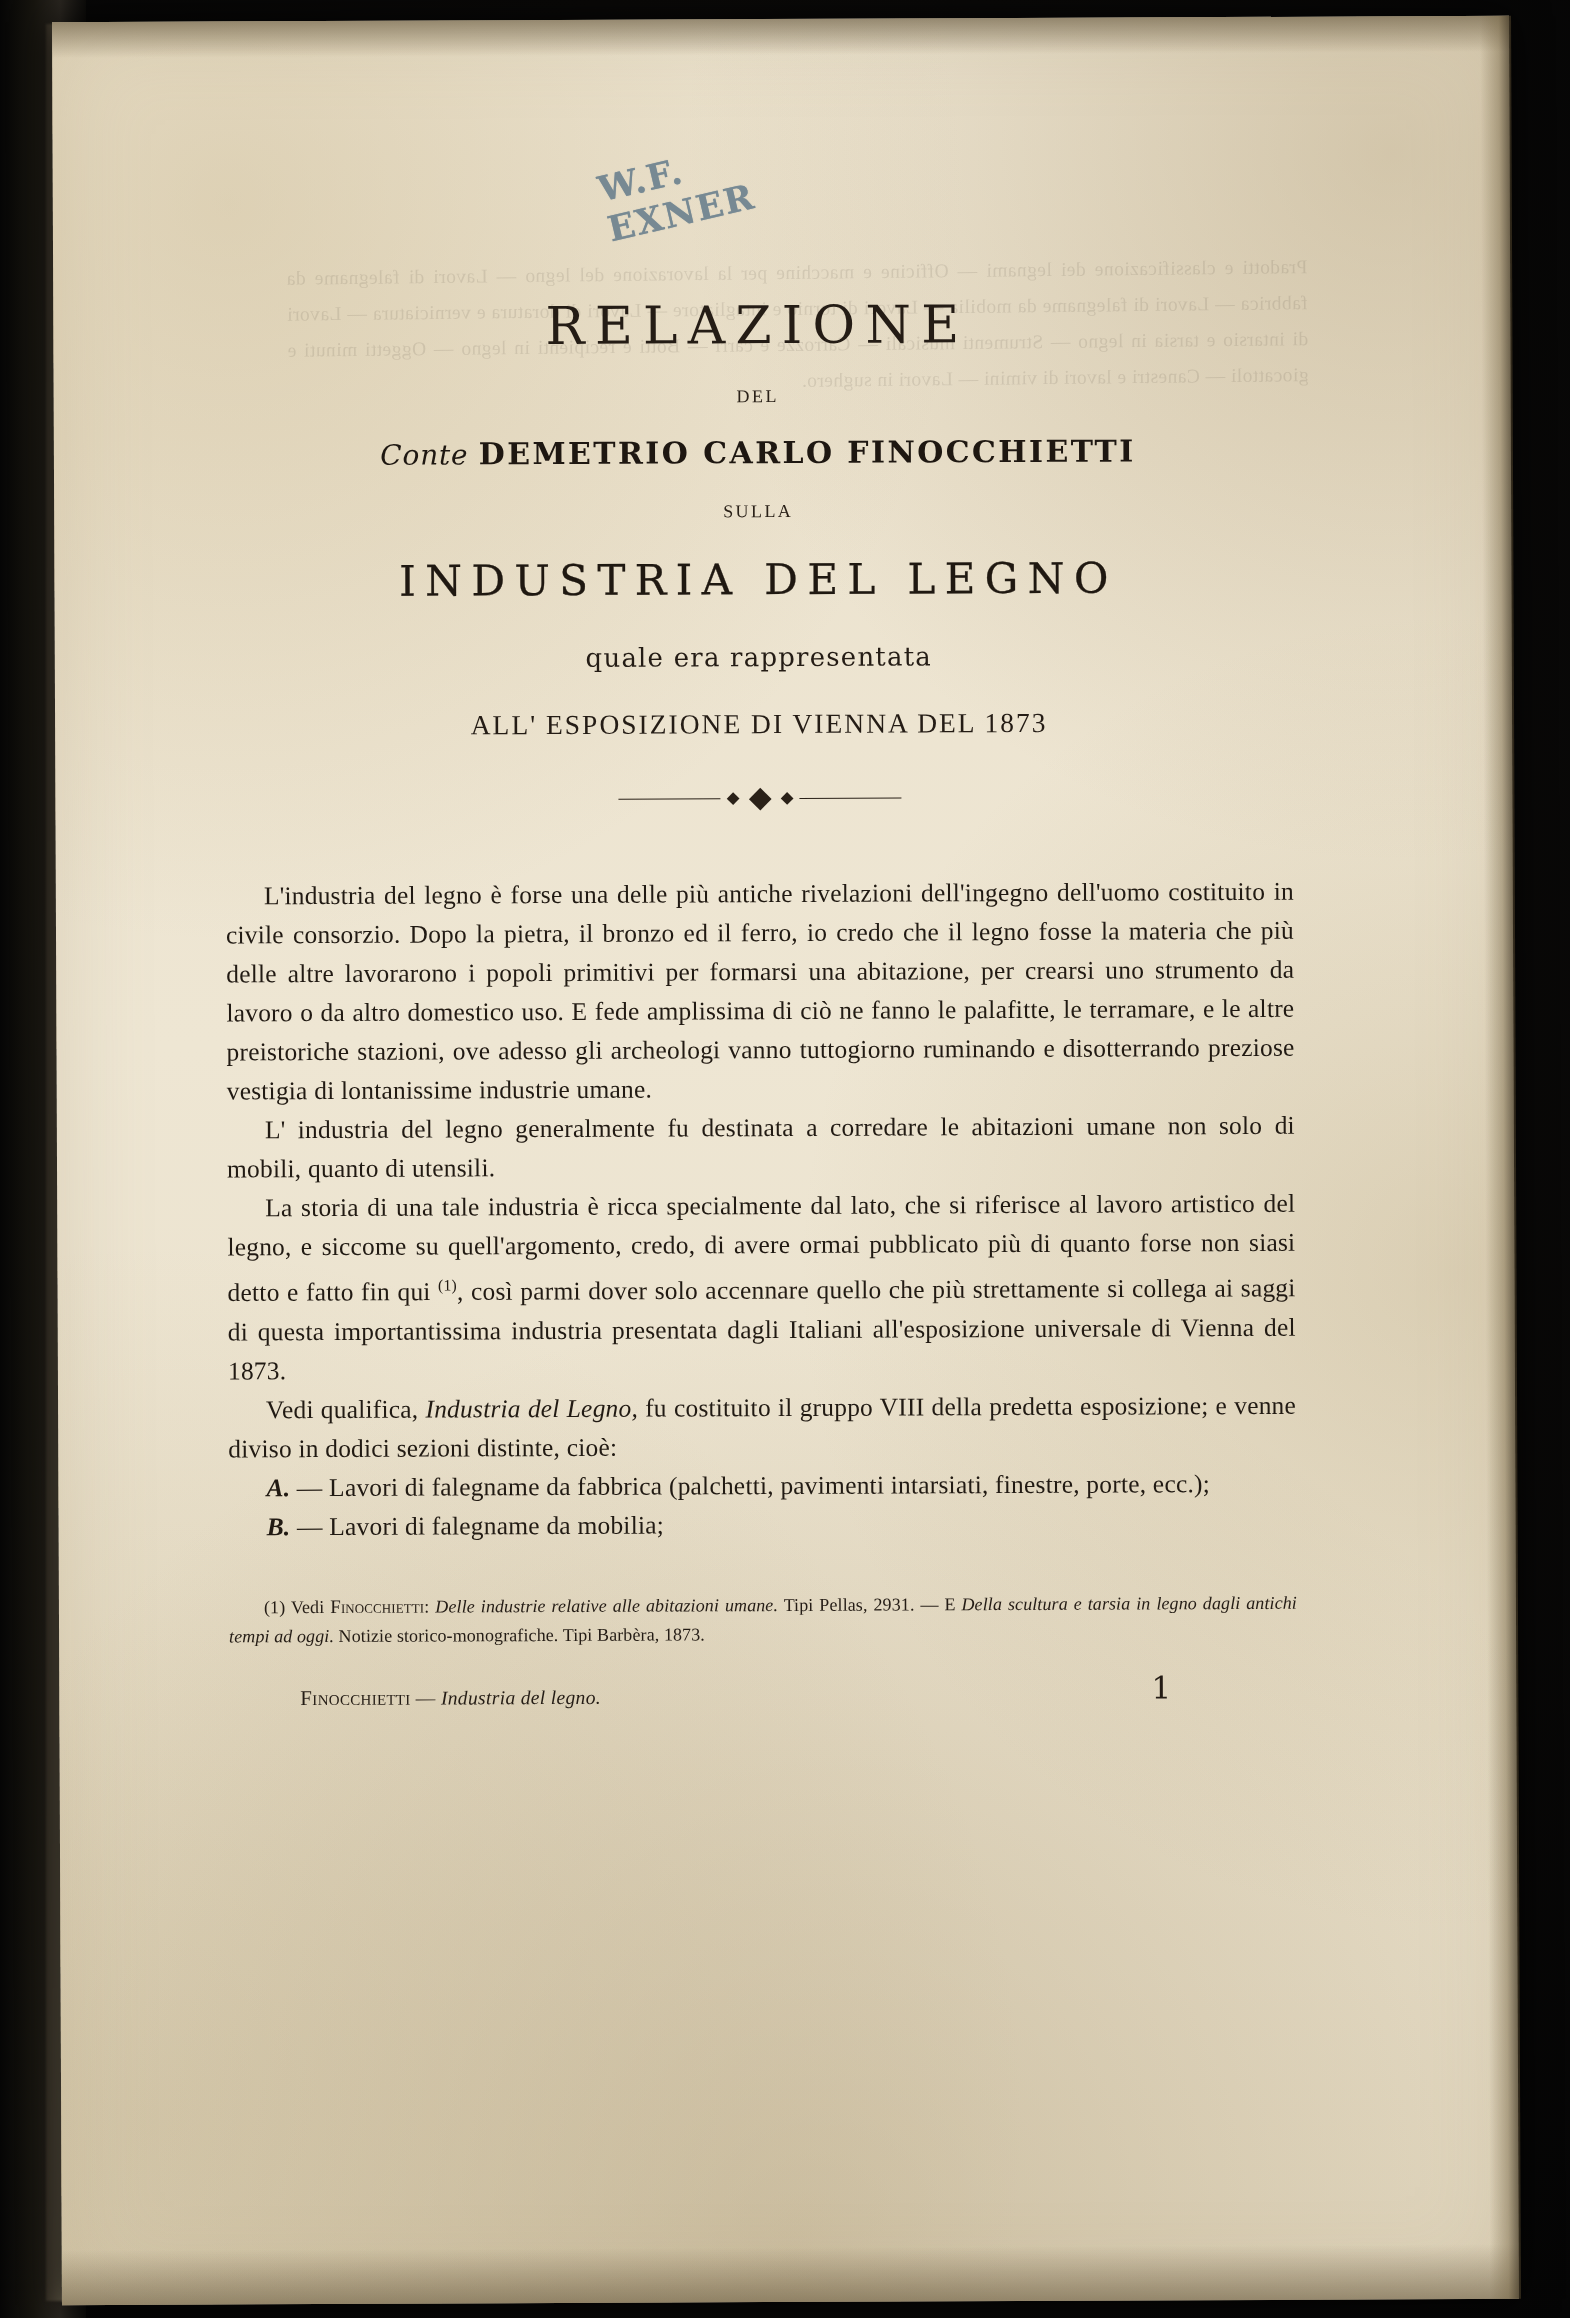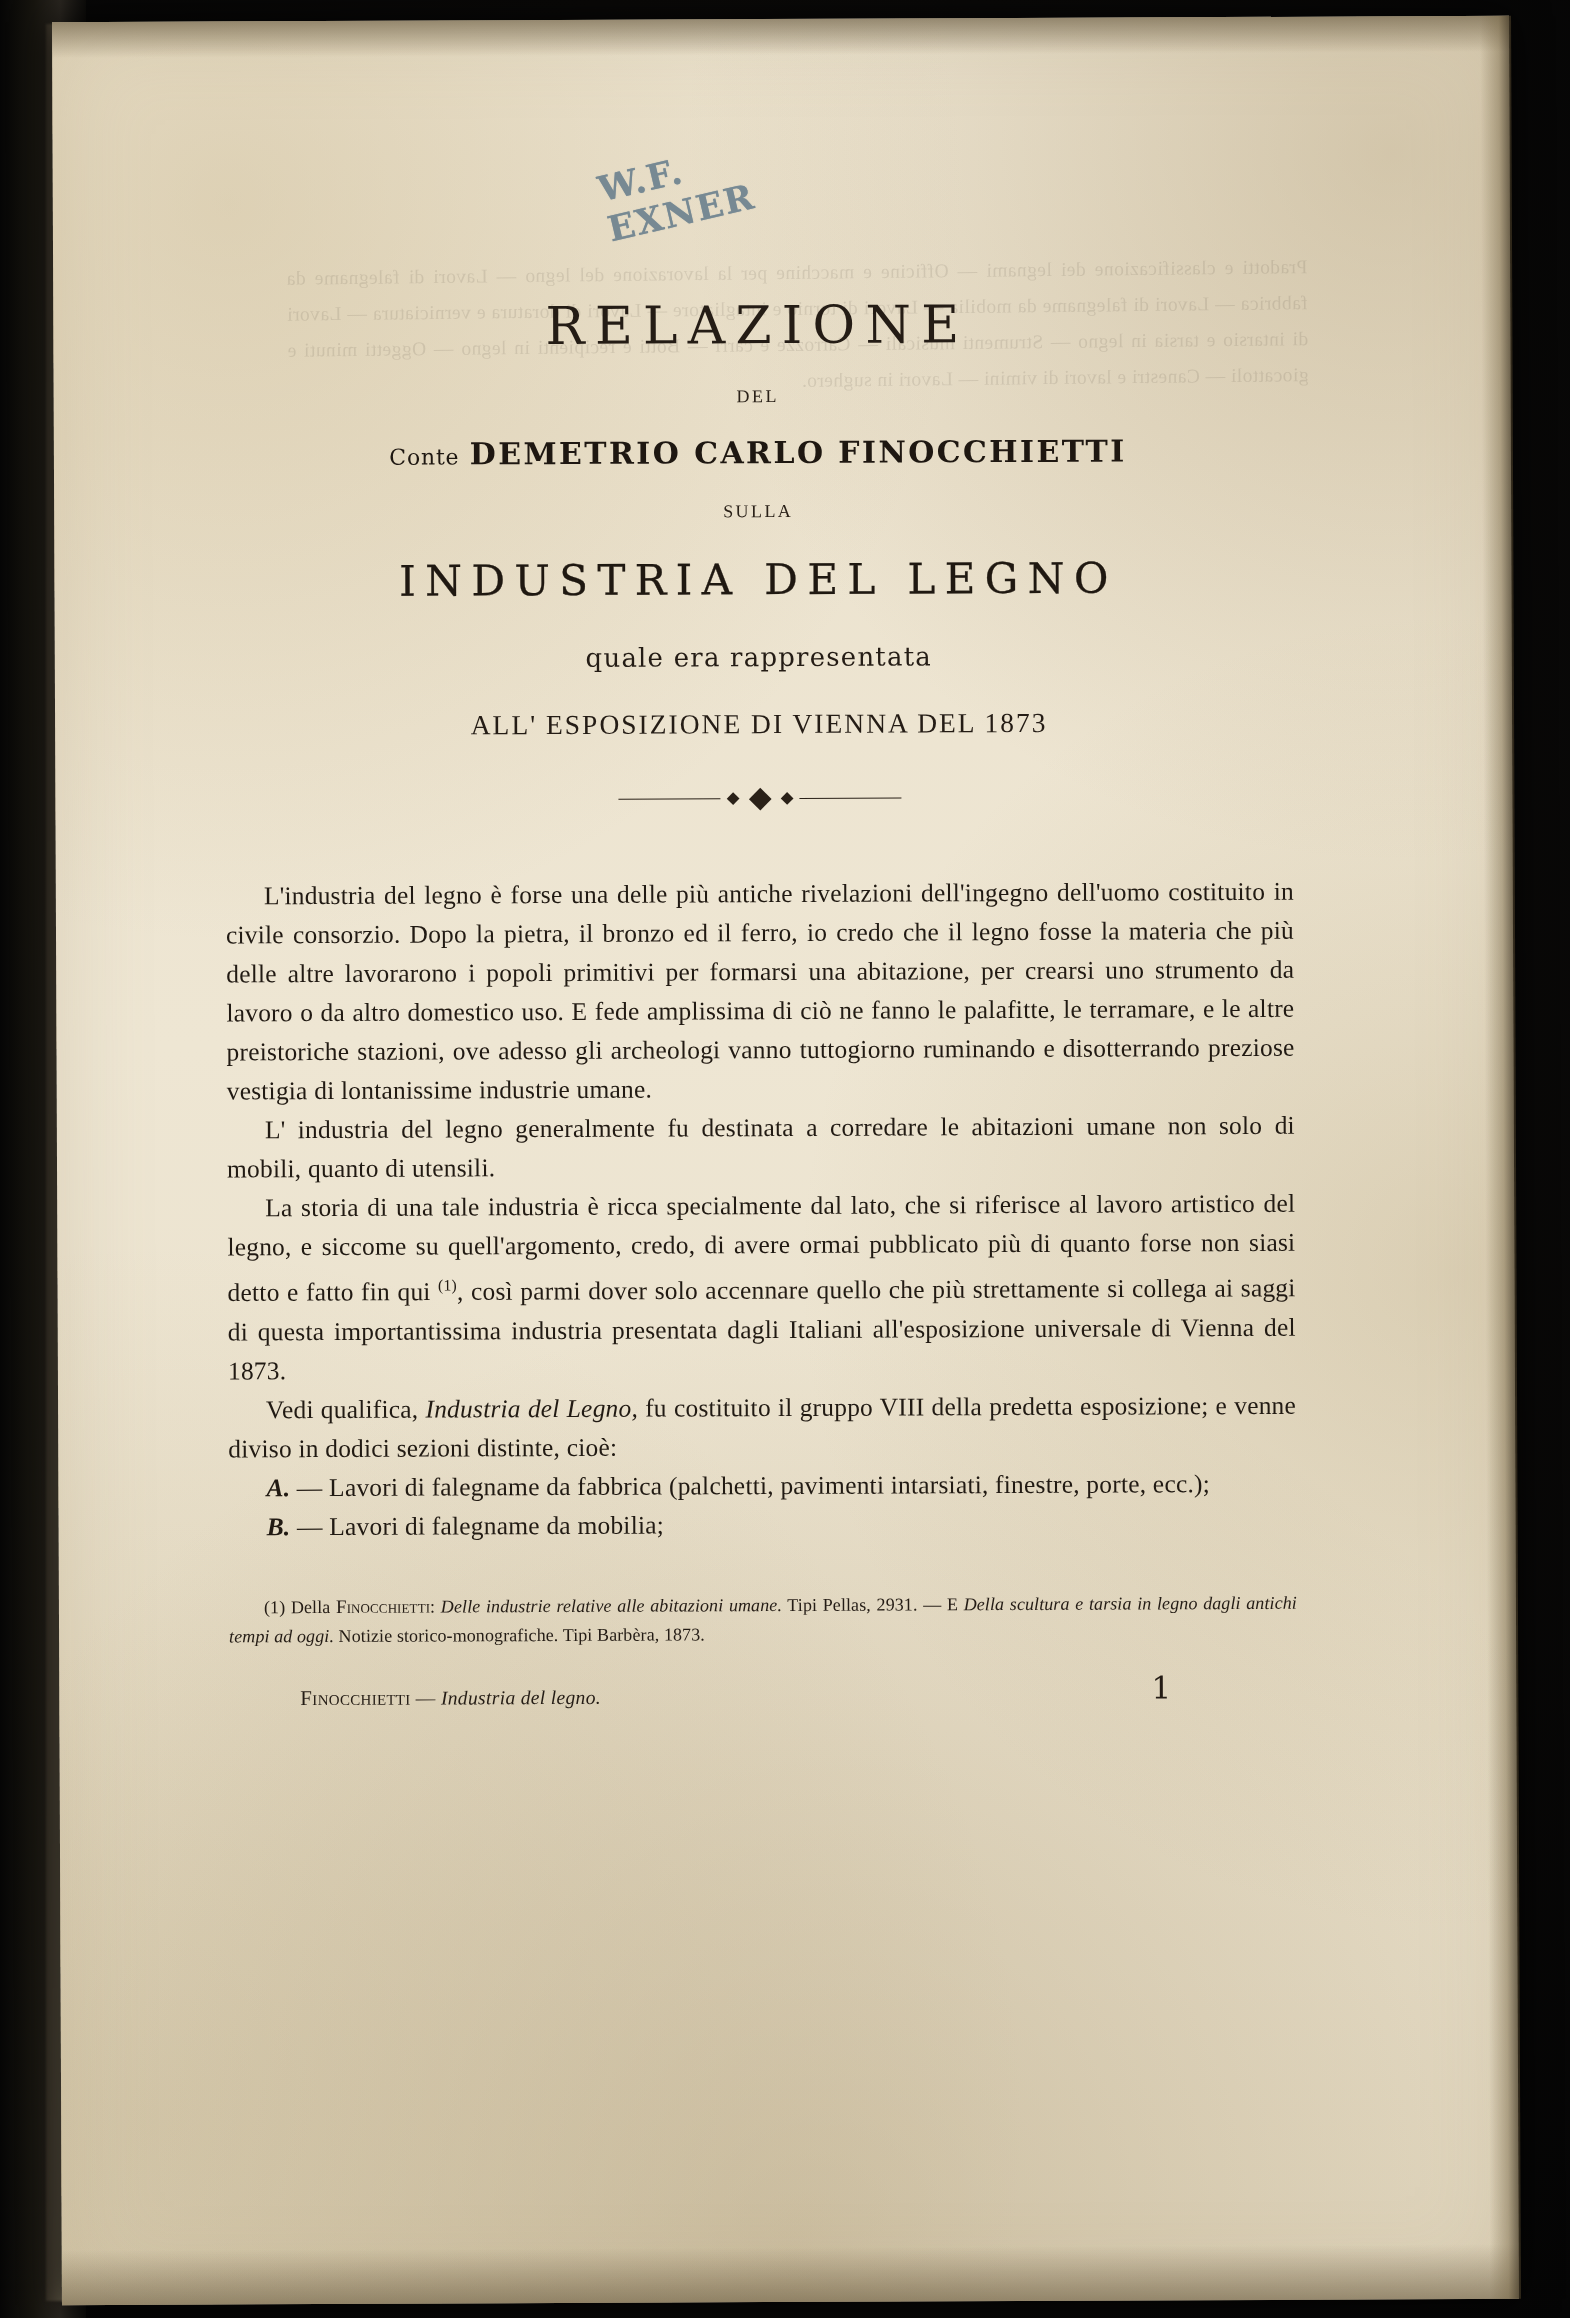--- a/index.html
+++ b/index.html
@@ -155,22 +155,23 @@
   }
   .t-author {
     margin-top: 28px;
     text-align: center;
     font-family: "DejaVu Serif", serif;
     font-size: 27.5px;
     letter-spacing: 1.6px;
     color: #1e1711;
   }
   .t-author .conte {
-    font-size: 22px;
+    font-size: 28px;
     letter-spacing: 0.8px;
+    font-style: italic;
   }
   .t-author .name {
     font-weight: bold;
     font-size: 30px;
     letter-spacing: 2.4px;
   }
   .t-sulla {
     margin-top: 31px;
     text-align: center;
     font-size: 18px;
@@ -342,21 +343,21 @@
     <div class="body">
       <p>L'industria del legno è forse una delle più antiche rivelazioni dell'ingegno dell'uomo costituito in civile consorzio. Dopo la pietra, il bronzo ed il ferro, io credo che il legno fosse la materia che più delle altre lavorarono i popoli primitivi per formarsi una abitazione, per crearsi uno strumento da lavoro o da altro domestico uso. E fede amplissima di ciò ne fanno le palafitte, le terramare, e le altre preistoriche stazioni, ove adesso gli archeologi vanno tuttogiorno ruminando e disotterrando preziose vestigia di lontanissime industrie umane.</p>
       <p>L' industria del legno generalmente fu destinata a corredare le abitazioni umane non solo di mobili, quanto di utensili.</p>
       <p><span>La storia di una tale industria è ricca specialmente dal lato, che si riferisce al lavoro artistico del legno, e siccome su quell'argomento, credo, di avere ormai pubblicato più di quanto forse non siasi detto e fatto fin qui </span><span class="sup">(1)</span><span>, così parmi dover solo accennare quello che più strettamente si collega ai saggi di questa importantissima industria presentata dagli Italiani all'esposizione universale di Vienna del 1873.</span></p>
       <p><span>Vedi qualifica, </span><i>Industria del Legno,</i><span> fu costituito il gruppo VIII della predetta esposizione; e venne diviso in dodici sezioni distinte, cioè:</span></p>
       <p><span class="letter">A.</span><span> — Lavori di falegname da fabbrica (palchetti, pavimenti intarsiati, finestre, porte, ecc.);</span></p>
       <p><span class="letter">B.</span><span> — Lavori di falegname da mobilia;</span></p>
     </div>
 
     <div class="footnote">
-      <span>(1)</span><span> Della </span><span class="sc">Finocchietti</span><span>: </span><i>Delle industrie relative alle abitazioni umane.</i><span> Tipi Pellas, 2931. — E </span><i>Della scultura e tarsia in legno dagli antichi tempi ad oggi.</i><span> Notizie storico-monografiche. Tipi Barbèra, 1873.</span>
+      <span>(1)</span><span> Vedi </span><span class="sc">Finocchietti</span><span>: </span><i>Delle industrie relative alle abitazioni umane.</i><span> Tipi Pellas, 2931. — E </span><i>Della scultura e tarsia in legno dagli antichi tempi ad oggi.</i><span> Notizie storico-monografiche. Tipi Barbèra, 1873.</span>
     </div>
 
     <div class="foot">
       <div class="sig">
         <span class="sc">Finocchietti</span><span> — </span><i>Industria del legno.</i>
       </div>
       <div class="pageno">1</div>
     </div>
 
   </div>

